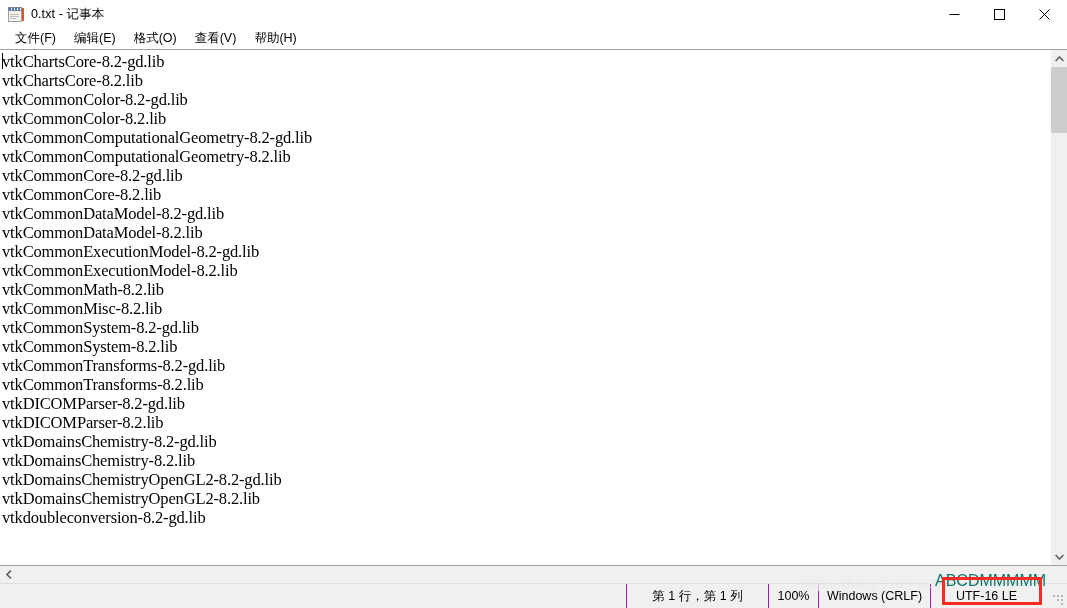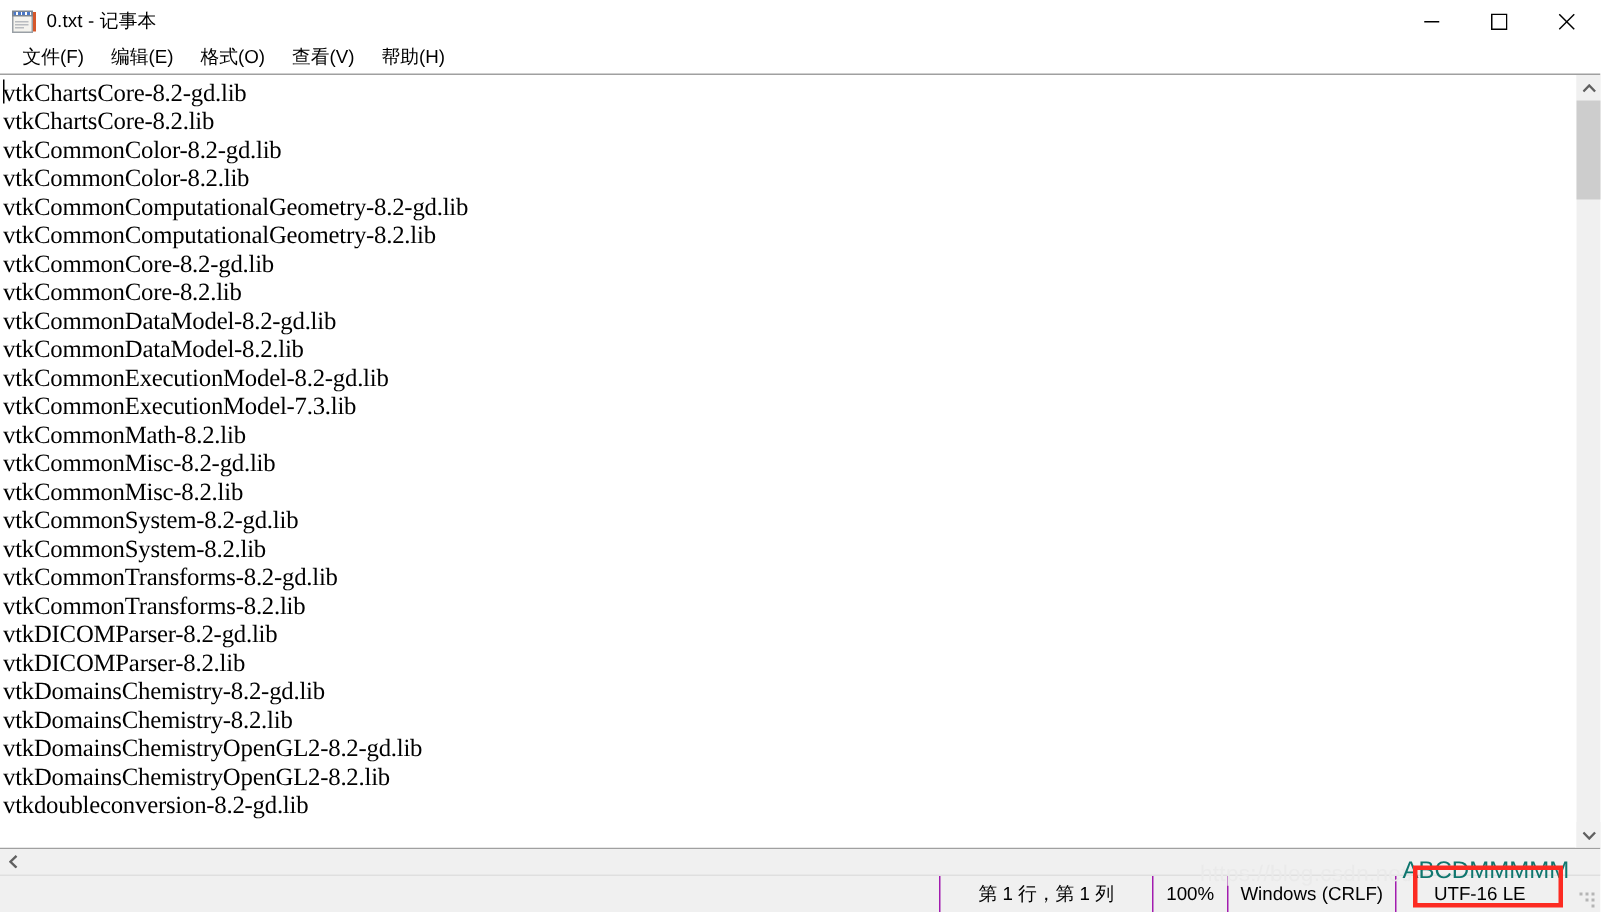--- a/index.html
+++ b/index.html
@@ -358,23 +358,22 @@
         <div class="text-line">vtkChartsCore-8.2.lib</div>
         <div class="text-line">vtkCommonColor-8.2-gd.lib</div>
         <div class="text-line">vtkCommonColor-8.2.lib</div>
         <div class="text-line">vtkCommonComputationalGeometry-8.2-gd.lib</div>
         <div class="text-line">vtkCommonComputationalGeometry-8.2.lib</div>
         <div class="text-line">vtkCommonCore-8.2-gd.lib</div>
         <div class="text-line">vtkCommonCore-8.2.lib</div>
         <div class="text-line">vtkCommonDataModel-8.2-gd.lib</div>
         <div class="text-line">vtkCommonDataModel-8.2.lib</div>
         <div class="text-line">vtkCommonExecutionModel-8.2-gd.lib</div>
-        <div class="text-line">vtkCommonExecutionModel-7.3.lib</div>
+        <div class="text-line">vtkCommonExecutionModel-8.2.lib</div>
         <div class="text-line">vtkCommonMath-8.2.lib</div>
-        <div class="text-line">vtkCommonMisc-8.2-gd.lib</div>
         <div class="text-line">vtkCommonMisc-8.2.lib</div>
         <div class="text-line">vtkCommonSystem-8.2-gd.lib</div>
         <div class="text-line">vtkCommonSystem-8.2.lib</div>
         <div class="text-line">vtkCommonTransforms-8.2-gd.lib</div>
         <div class="text-line">vtkCommonTransforms-8.2.lib</div>
         <div class="text-line">vtkDICOMParser-8.2-gd.lib</div>
         <div class="text-line">vtkDICOMParser-8.2.lib</div>
         <div class="text-line">vtkDomainsChemistry-8.2-gd.lib</div>
         <div class="text-line">vtkDomainsChemistry-8.2.lib</div>
         <div class="text-line">vtkDomainsChemistryOpenGL2-8.2-gd.lib</div>

